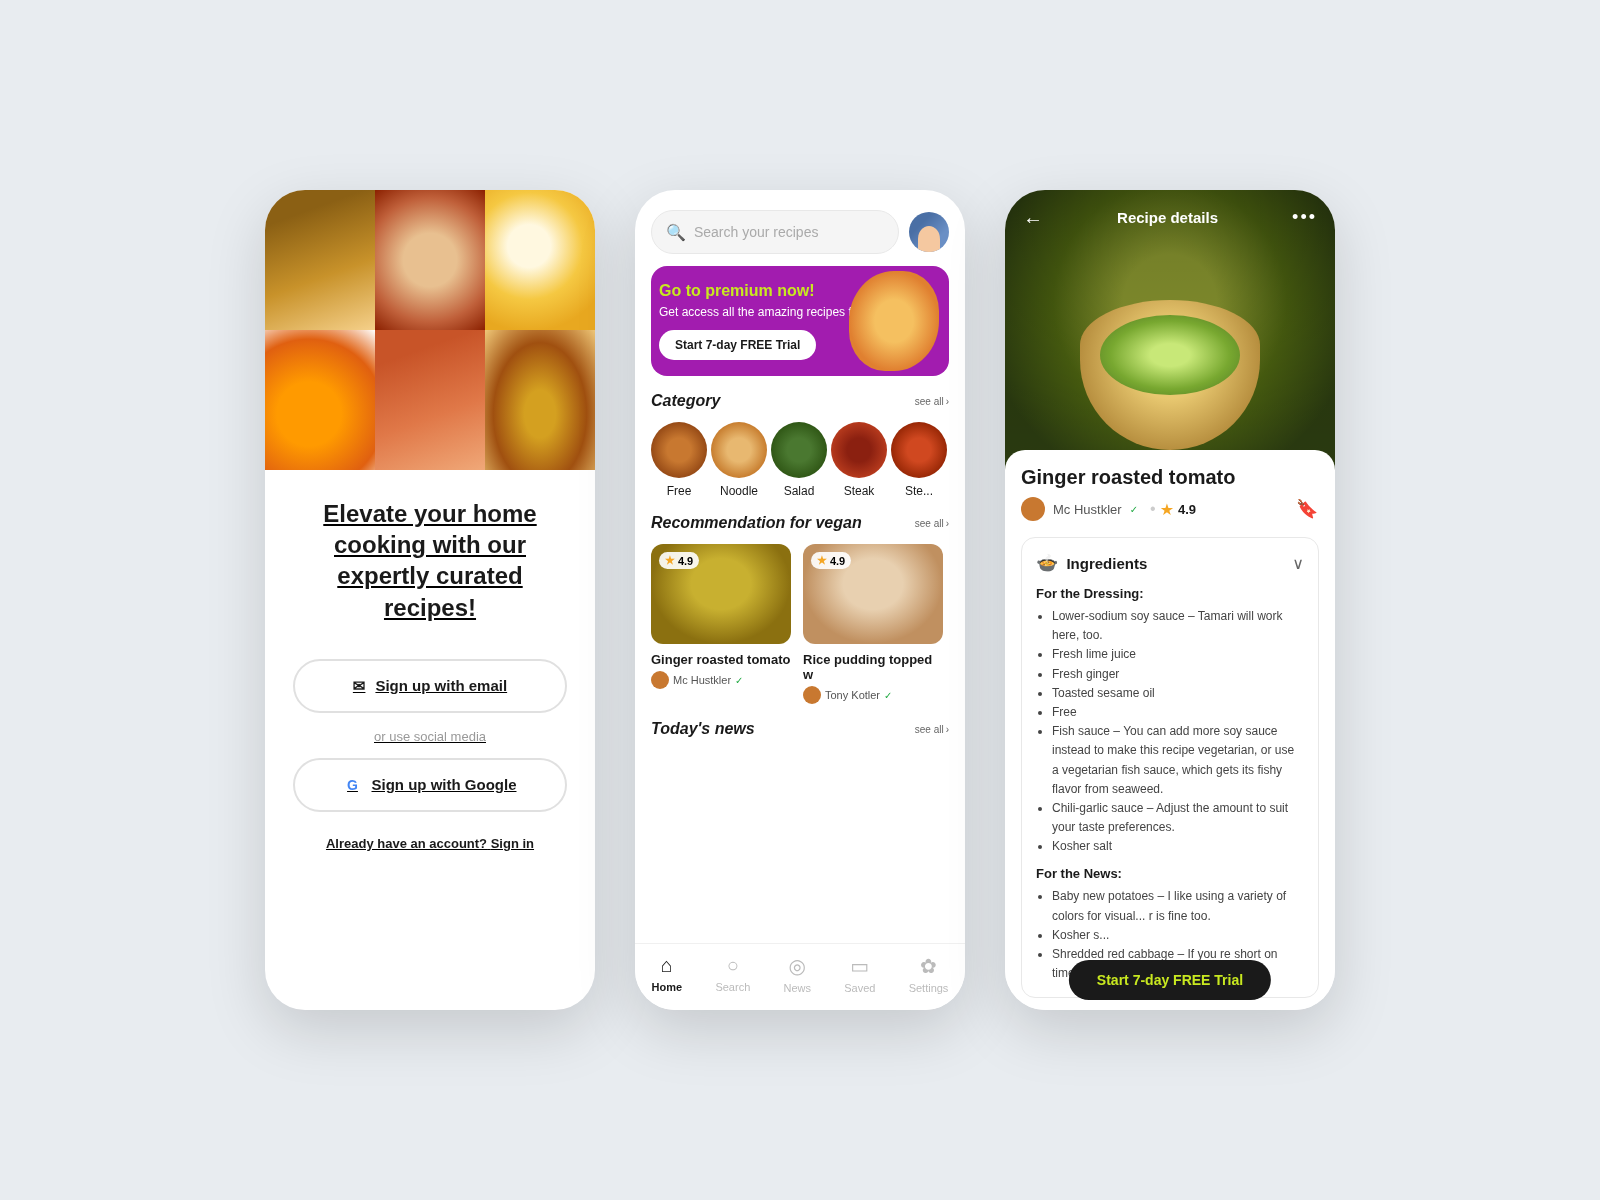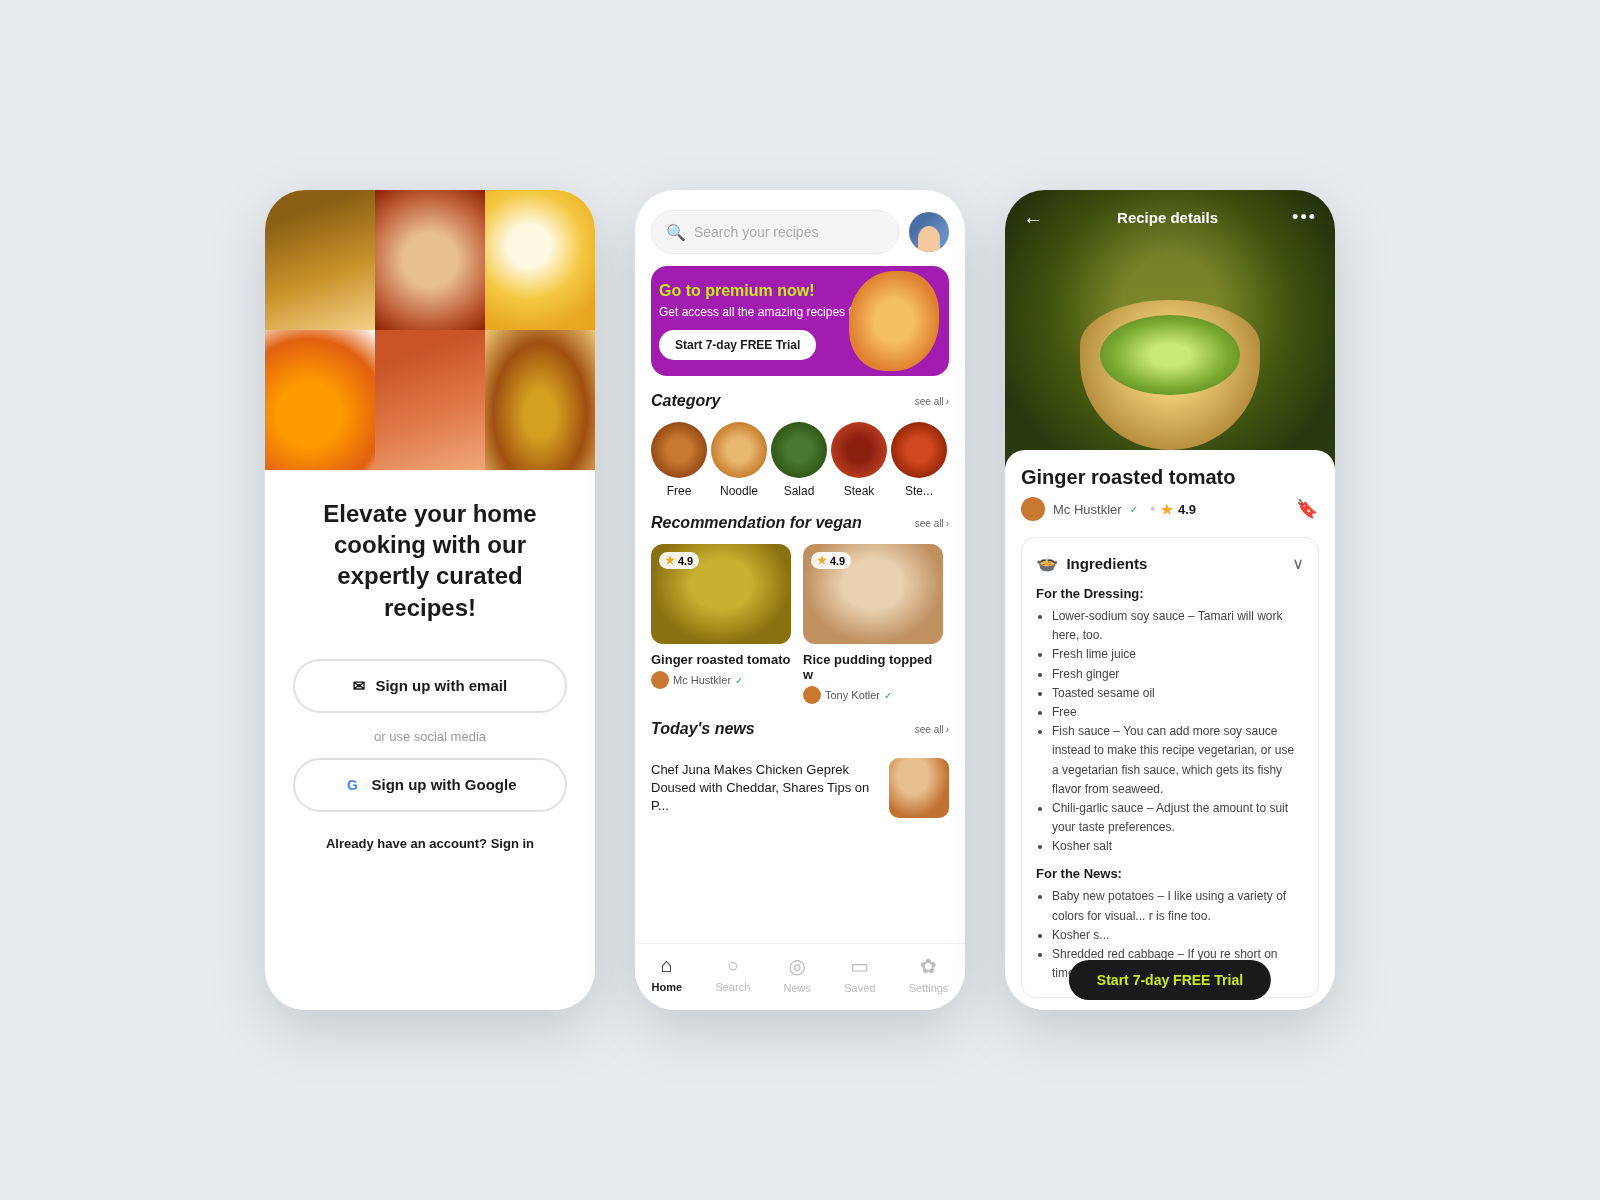--- a/index.html
+++ b/index.html
@@ -40,20 +40,21 @@
     }
     .p1-photos .photo {
       overflow: hidden;
     }
 
     .p1-content {
       padding: 28px 28px 20px;
       display: flex;
       flex-direction: column;
       align-items: center;
+      text-decoration: underline;
     }
     .p1-headline {
       font-size: 24px;
       font-weight: 700;
       text-align: center;
       color: #1a1a1a;
       line-height: 1.3;
       margin-bottom: 36px;
     }
     .p1-btn {
@@ -607,24 +608,20 @@
       </div>
 
       <div class="p2-section">
         <div class="p2-section-header">
           <span class="p2-section-title">Today's news</span>
           <span class="p2-see-all">
             <span>see all</span>
             <span>›</span>
           </span>
         </div>
-        <div class="p2-news-item">
-          <div class="p2-news-text">Chef Juna Makes Chicken Geprek Doused with Cheddar, Shares Tips on P...</div>
-          <div class="p2-news-img"></div>
-        </div>
       </div>
 
       <div class="p2-bottom-nav">
         <div class="p2-nav-item">
           <span class="p2-nav-icon active">⌂</span>
           <span class="p2-nav-label active">Home</span>
         </div>
         <div class="p2-nav-item">
           <span class="p2-nav-icon">○</span>
           <span class="p2-nav-label">Search</span>

